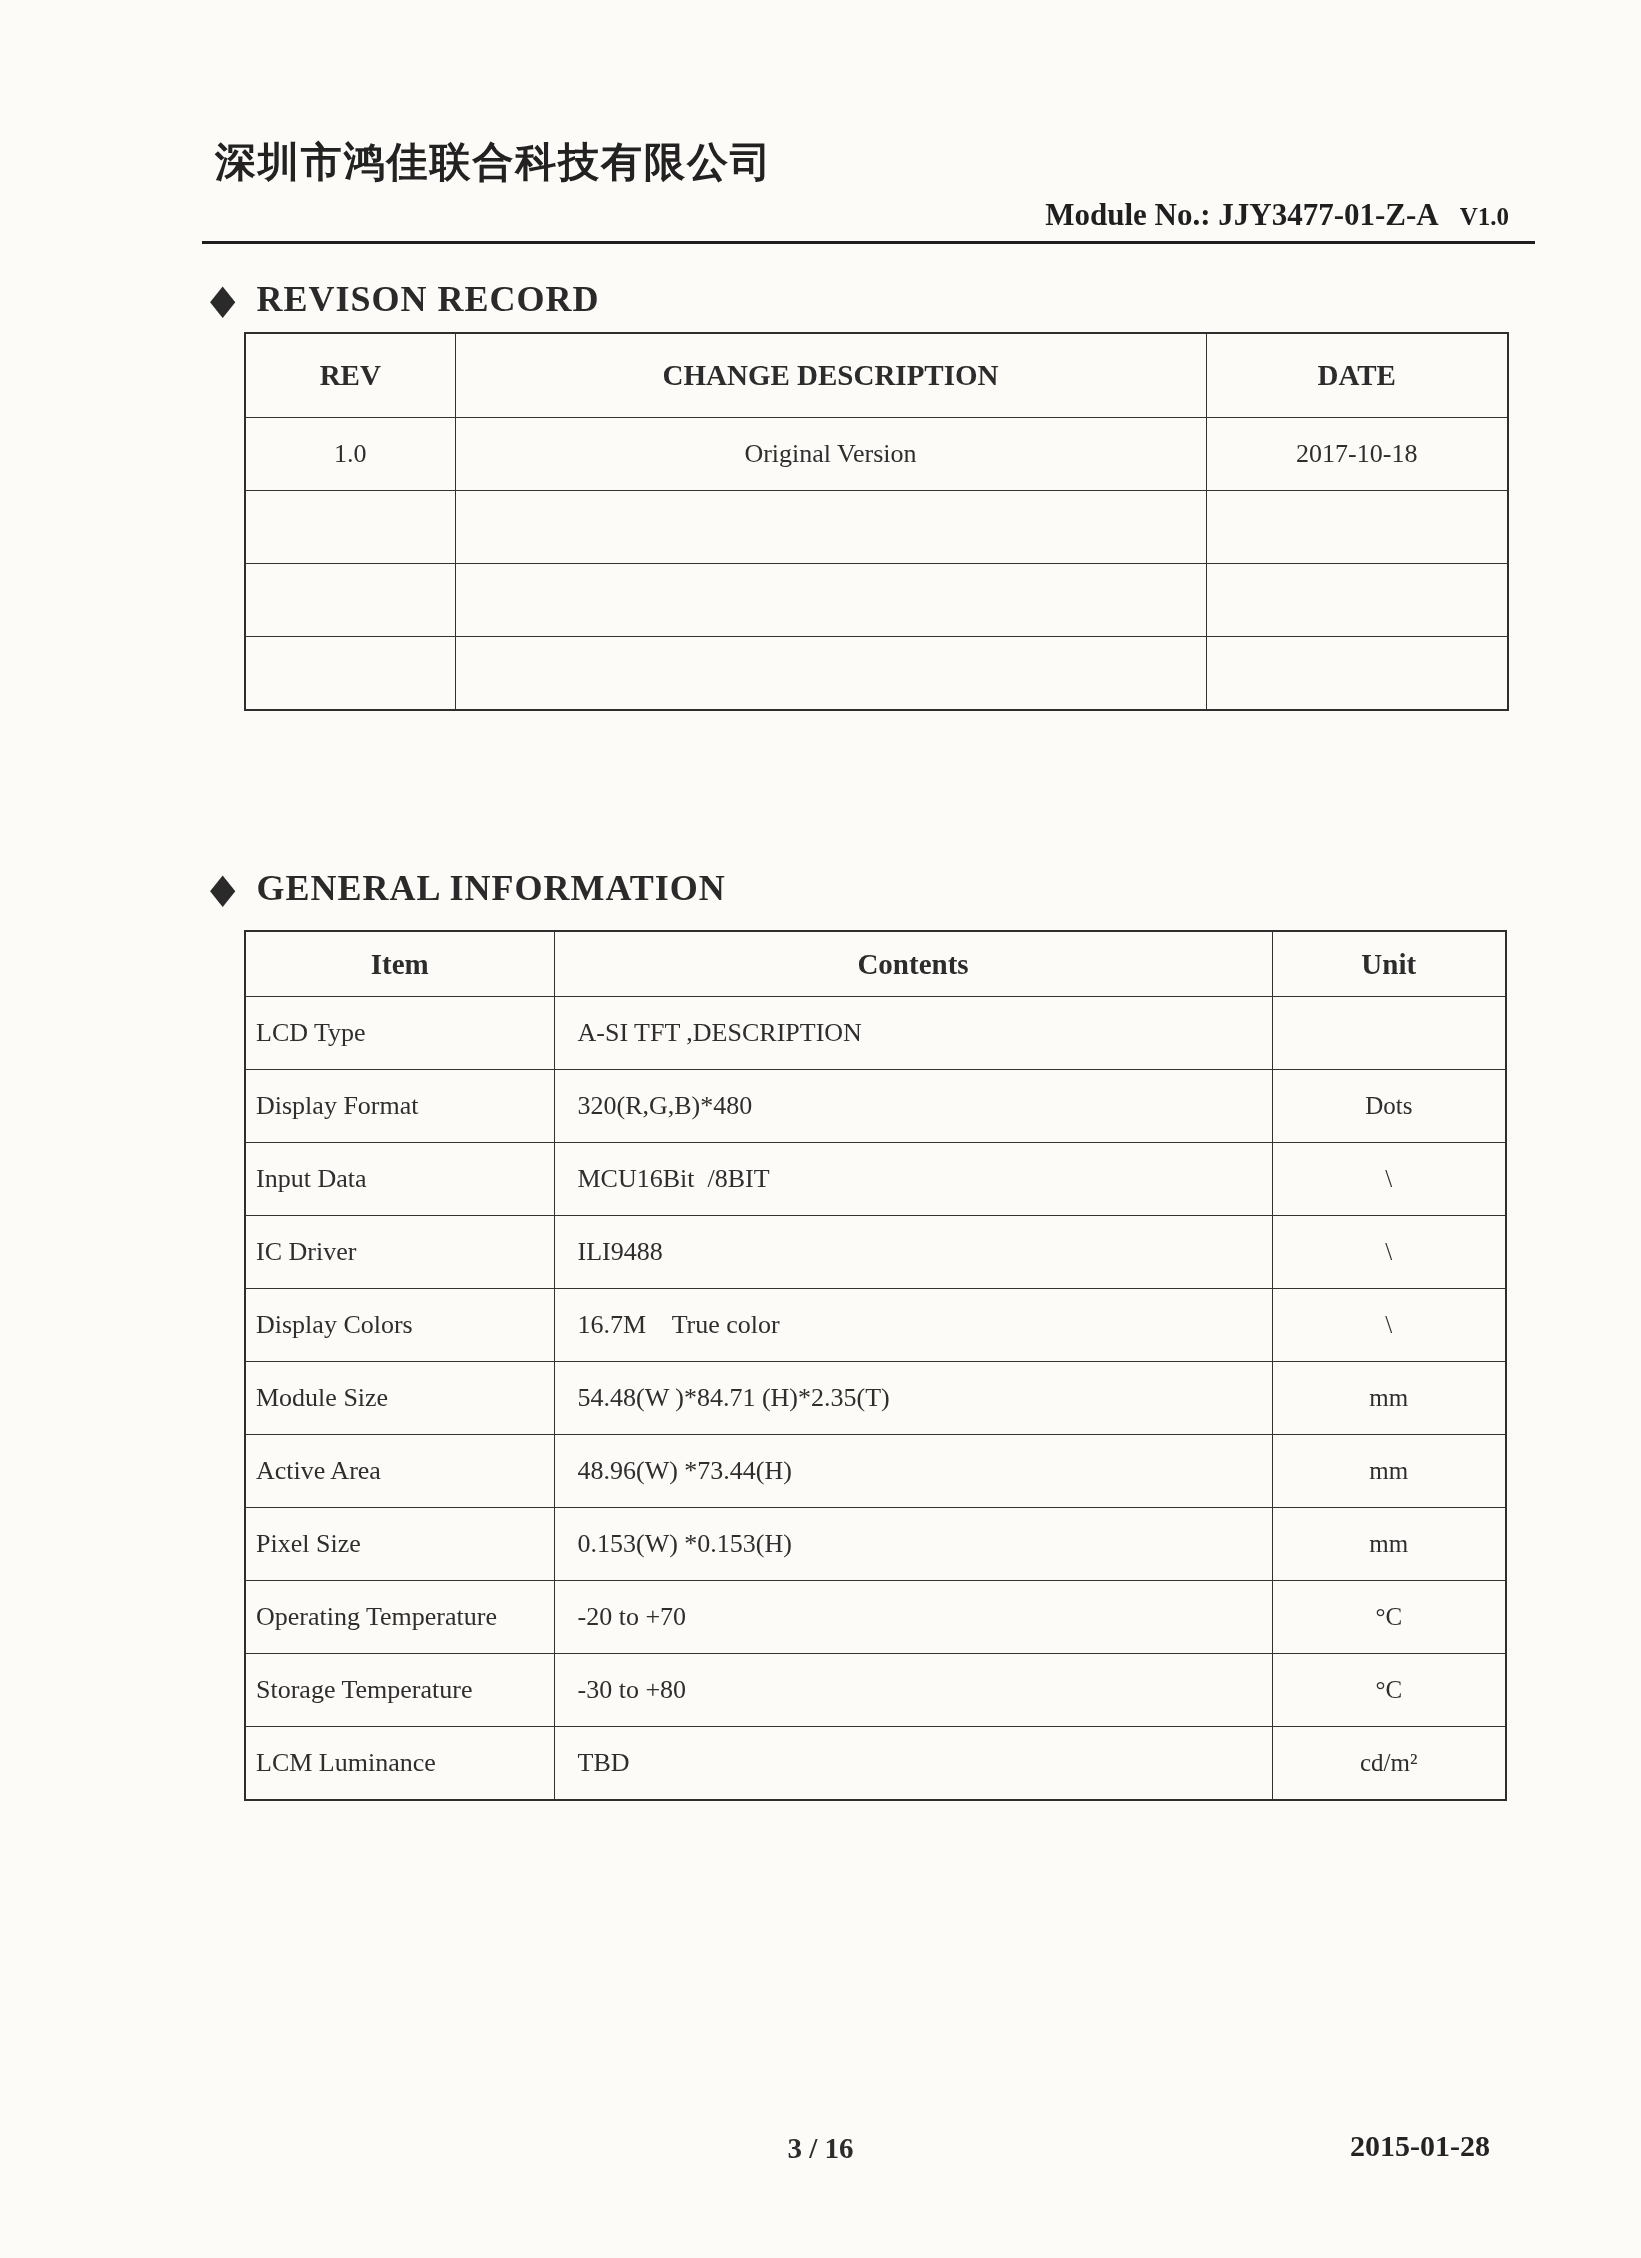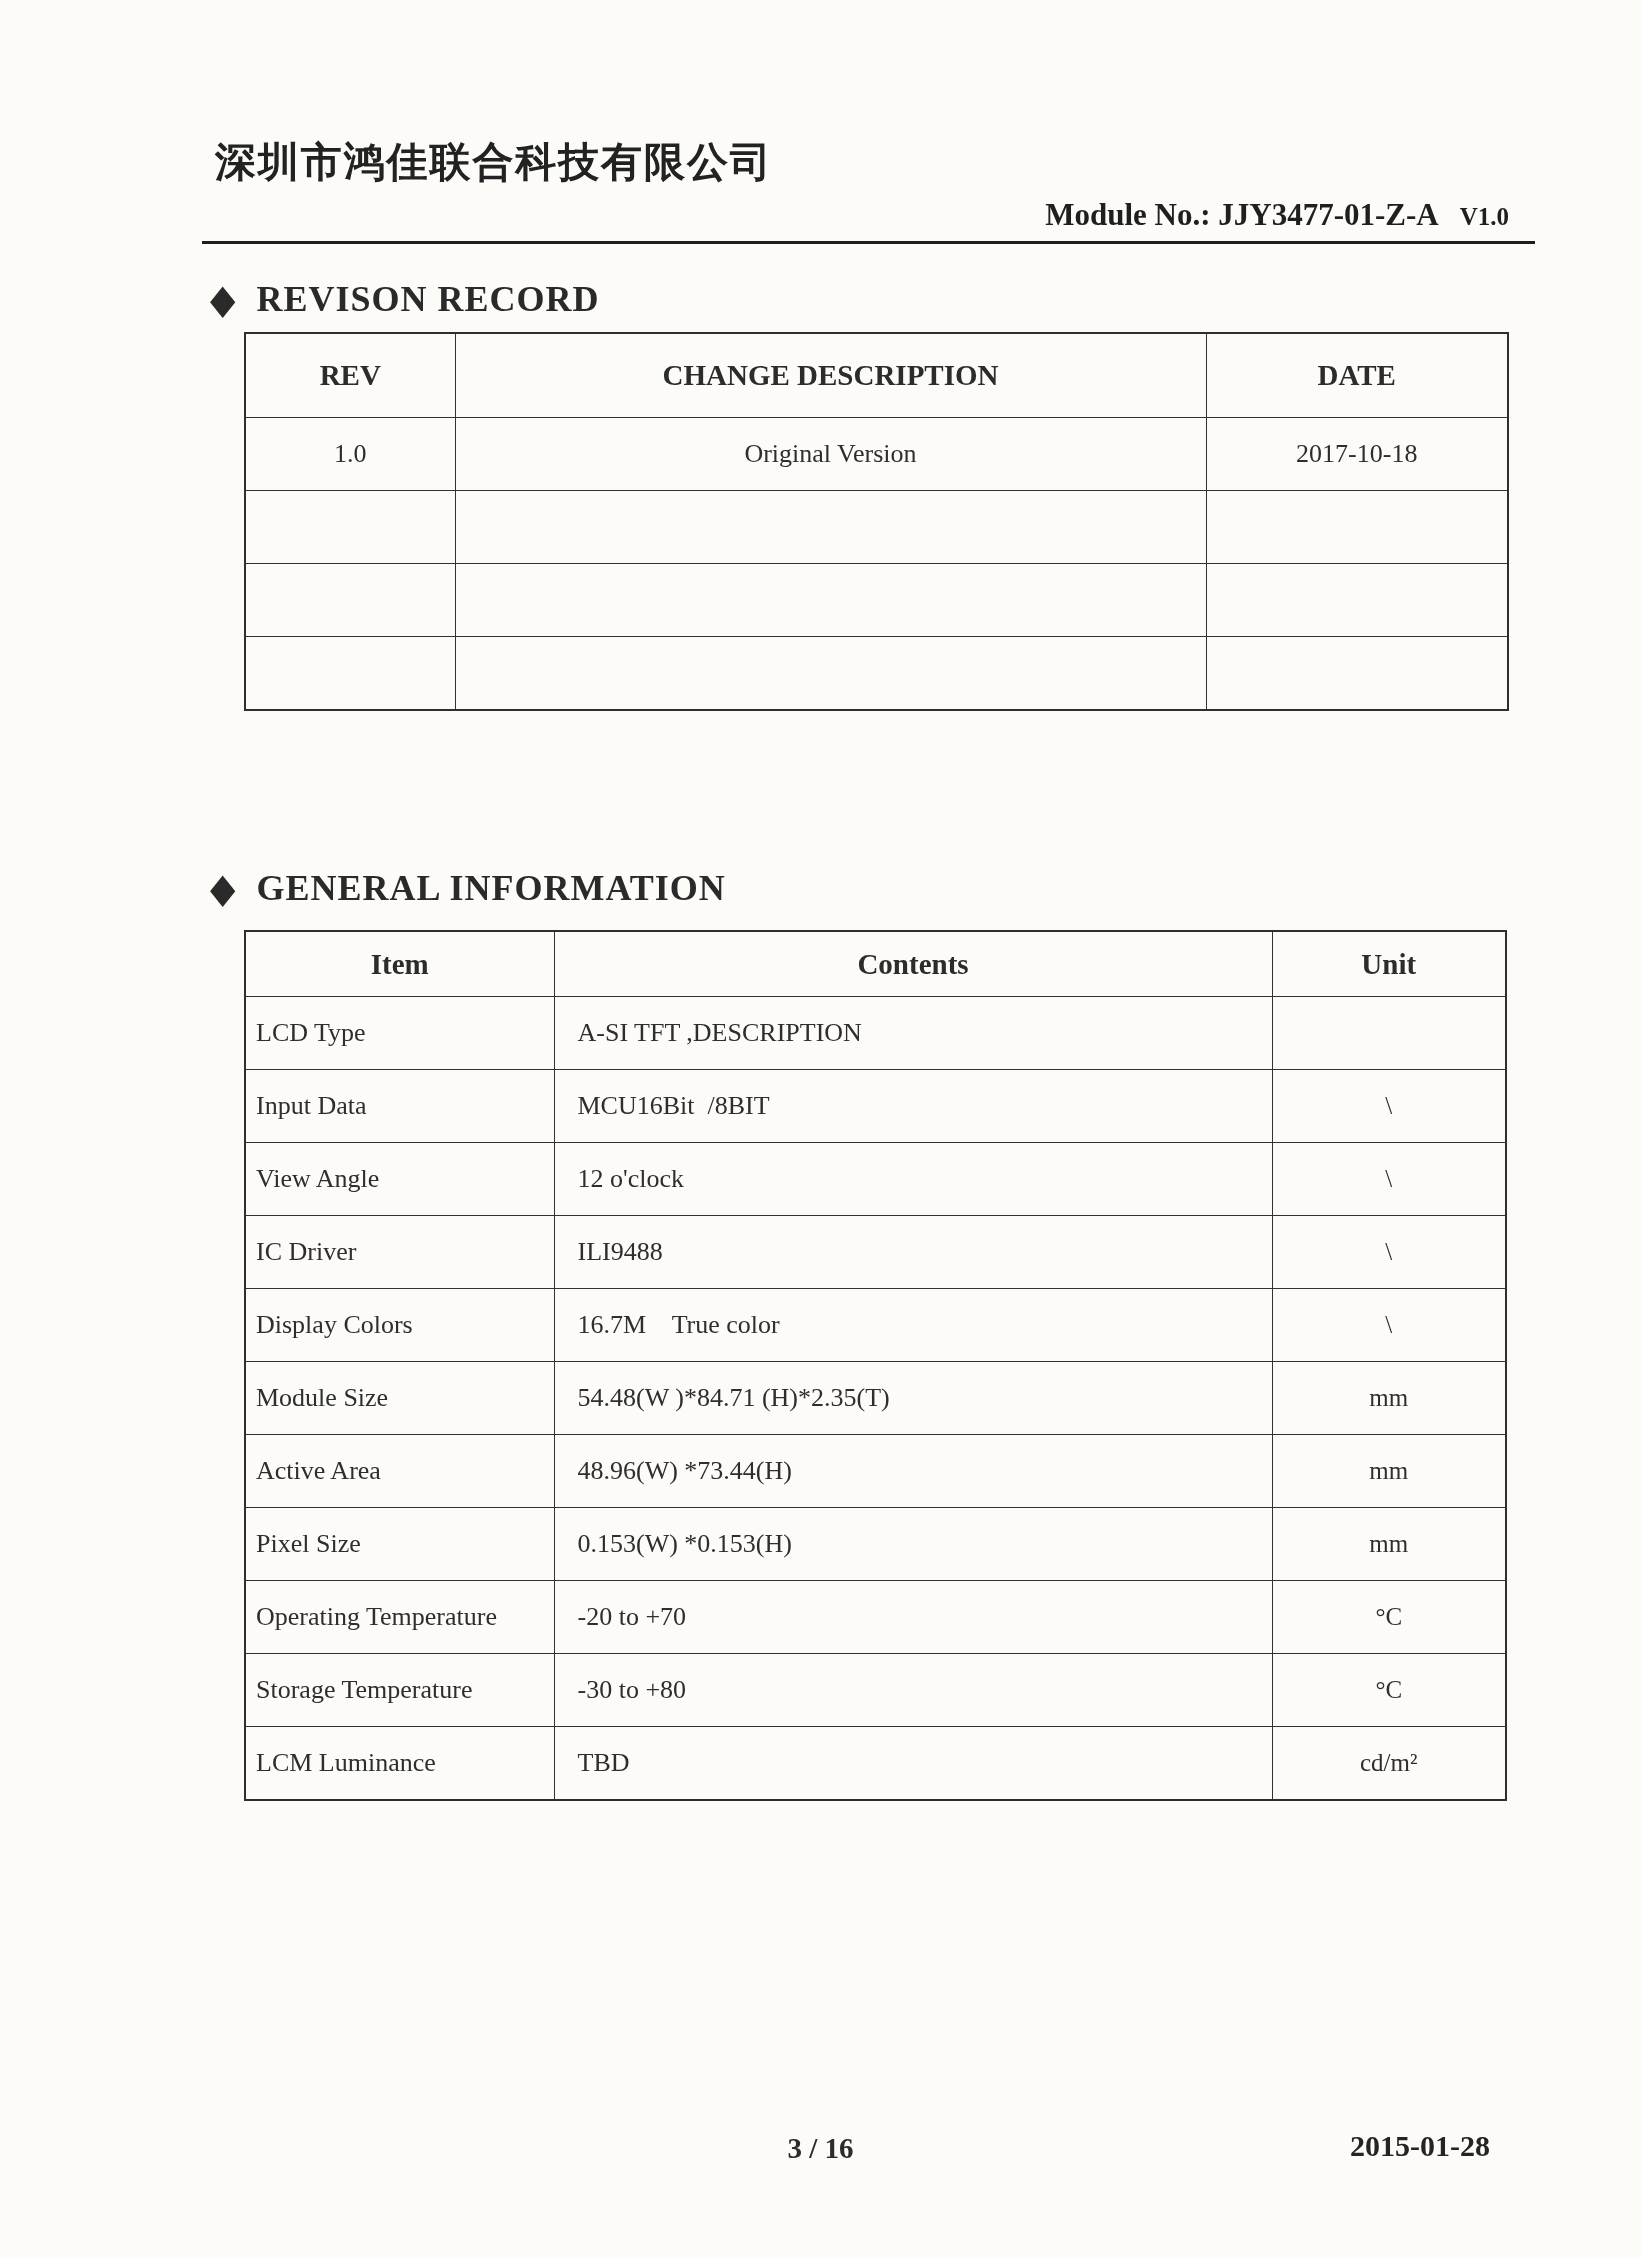--- a/index.html
+++ b/index.html
@@ -226,30 +226,30 @@
         <th>Unit</th>
       </tr>
     </thead>
     <tbody>
       <tr>
         <td class="cell-item">LCD Type</td>
         <td class="cell-contents">A-SI TFT ,DESCRIPTION</td>
         <td class="cell-unit"></td>
       </tr>
       <tr>
+        <td class="cell-item">Display Format</td>
+        <td class="cell-contents">320(R,G,B)*480</td>
+        <td class="cell-unit">Dots</td>
+      </tr>
+      <tr>
         <td class="cell-item">Input Data</td>
         <td class="cell-contents">MCU16Bit  /8BIT</td>
         <td class="cell-unit">\</td>
       </tr>
       <tr>
-        <td class="cell-item">View Angle</td>
-        <td class="cell-contents">12 o'clock</td>
-        <td class="cell-unit">\</td>
-      </tr>
-      <tr>
         <td class="cell-item">IC Driver</td>
         <td class="cell-contents">ILI9488</td>
         <td class="cell-unit">\</td>
       </tr>
       <tr>
         <td class="cell-item">Display Colors</td>
         <td class="cell-contents">16.7M    True color</td>
         <td class="cell-unit">\</td>
       </tr>
       <tr>

